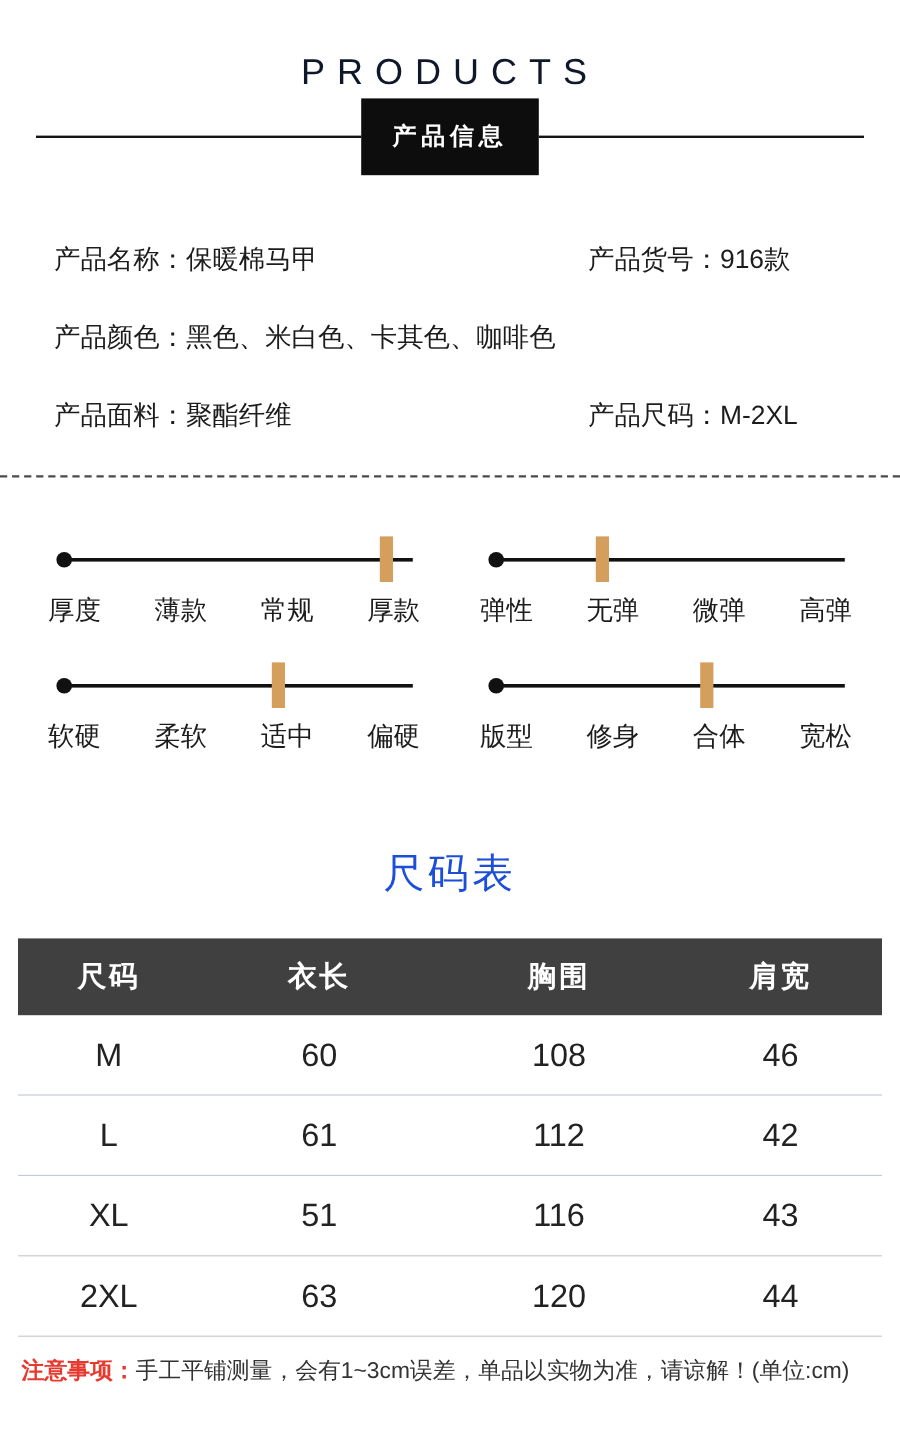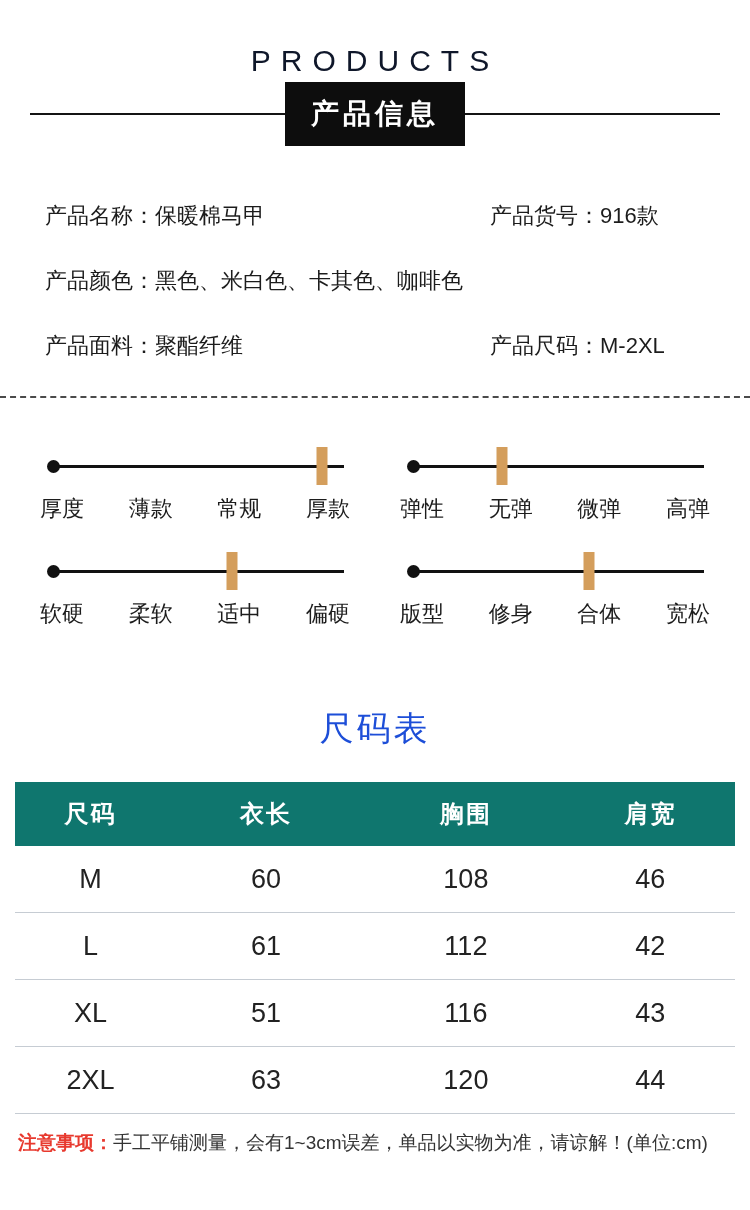--- a/index.html
+++ b/index.html
@@ -17,21 +17,21 @@
     height:38px;line-height:38px;
   }
   .badge-row{
     margin-top:13px;height:42px;
     display:flex;align-items:center;justify-content:center;
     padding:0 30px;
   }
   .badge-line{flex:1;height:2px;background:#141414;}
   .section-badge{
     background:#0d0d0d;color:#fff;
-    font-size:28px;font-weight:bold;letter-spacing:4px;
+    font-size:20px;font-weight:bold;letter-spacing:4px;
     padding:16px 26px;line-height:32px;
   }
 
   
   .info-block{margin-top:66px;}
   .info-row{position:relative;height:30px;line-height:30px;margin-bottom:35px;font-size:22px;color:#1c1c1c;}
   .info-left{position:absolute;left:45px;top:0;white-space:nowrap;}
   .info-right{position:absolute;left:490px;top:0;white-space:nowrap;}
 
   
@@ -162,21 +162,21 @@
         <span>合体</span>
         <span>宽松</span>
       </div>
     </div>
 
   </div>
 
   <div class="size-chart-title">尺码表</div>
 
   <div class="size-table">
-    <div class="t-row t-head" style="background: #0f766e;">
+    <div class="t-row t-head" style="background: #404040;">
       <span>尺码</span>
       <span>衣长</span>
       <span>胸围</span>
       <span>肩宽</span>
     </div>
     <div class="t-row t-body-row">
       <span>M</span>
       <span>60</span>
       <span>108</span>
       <span>46</span>

